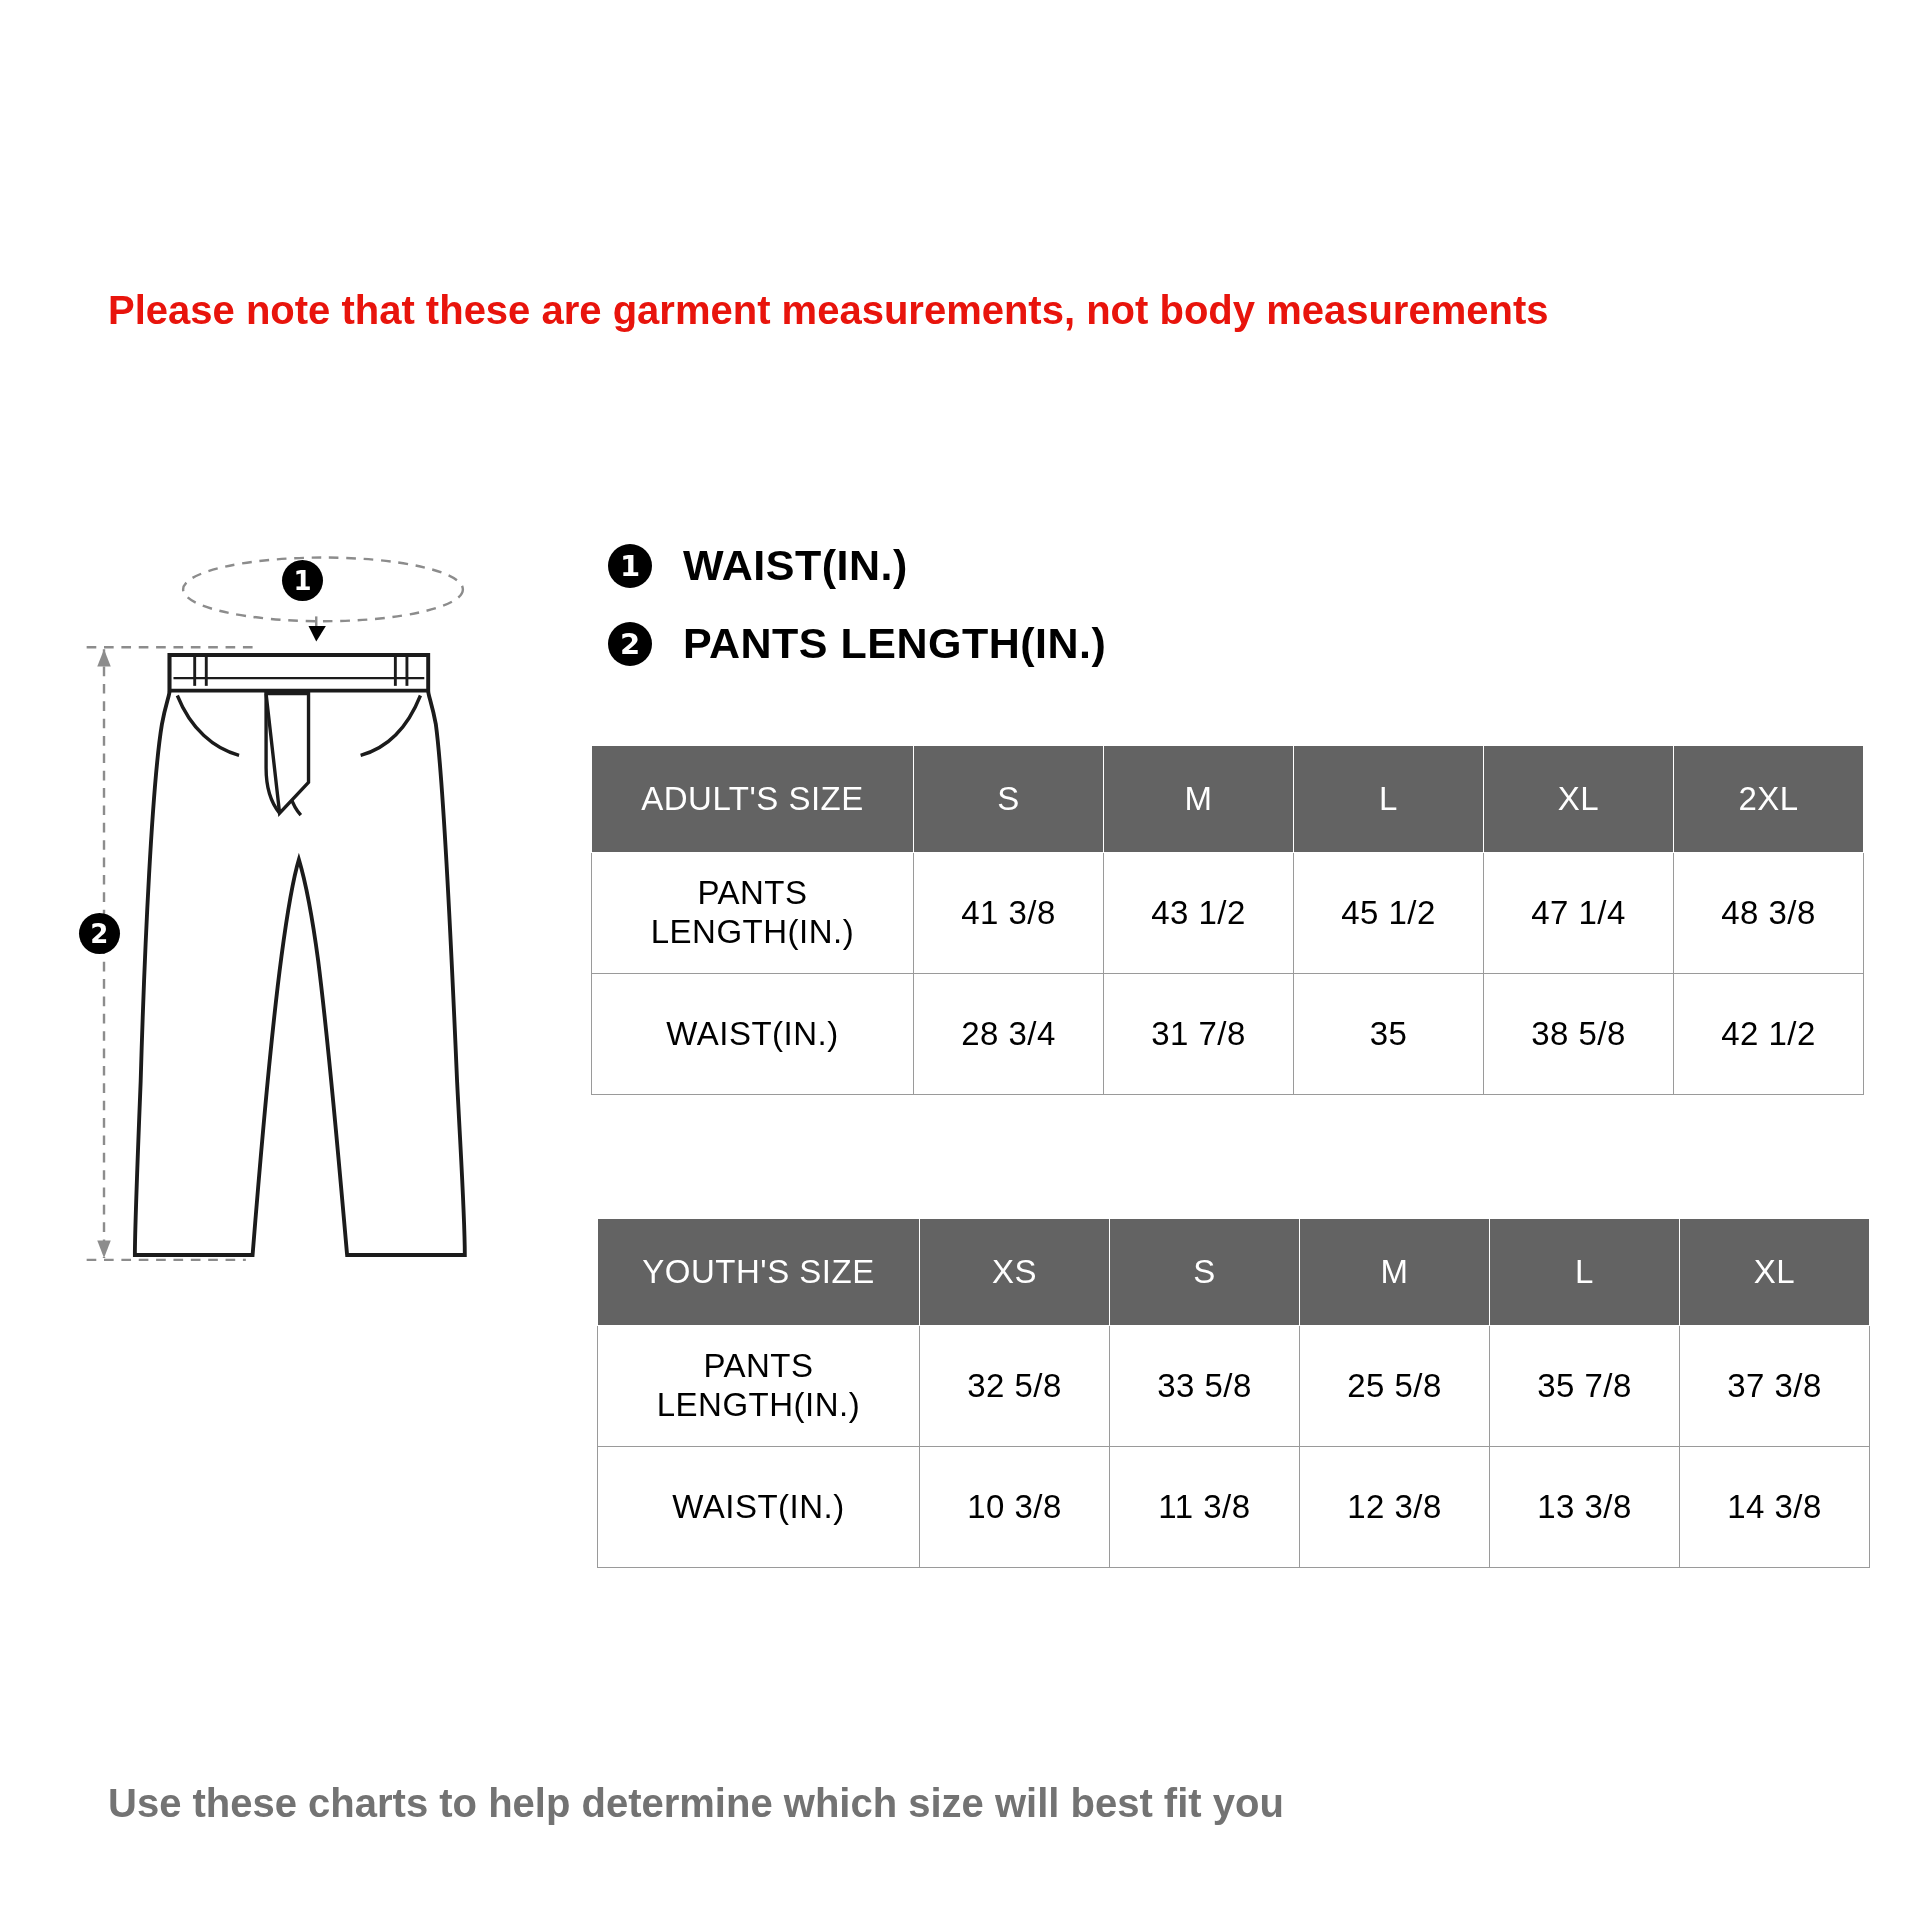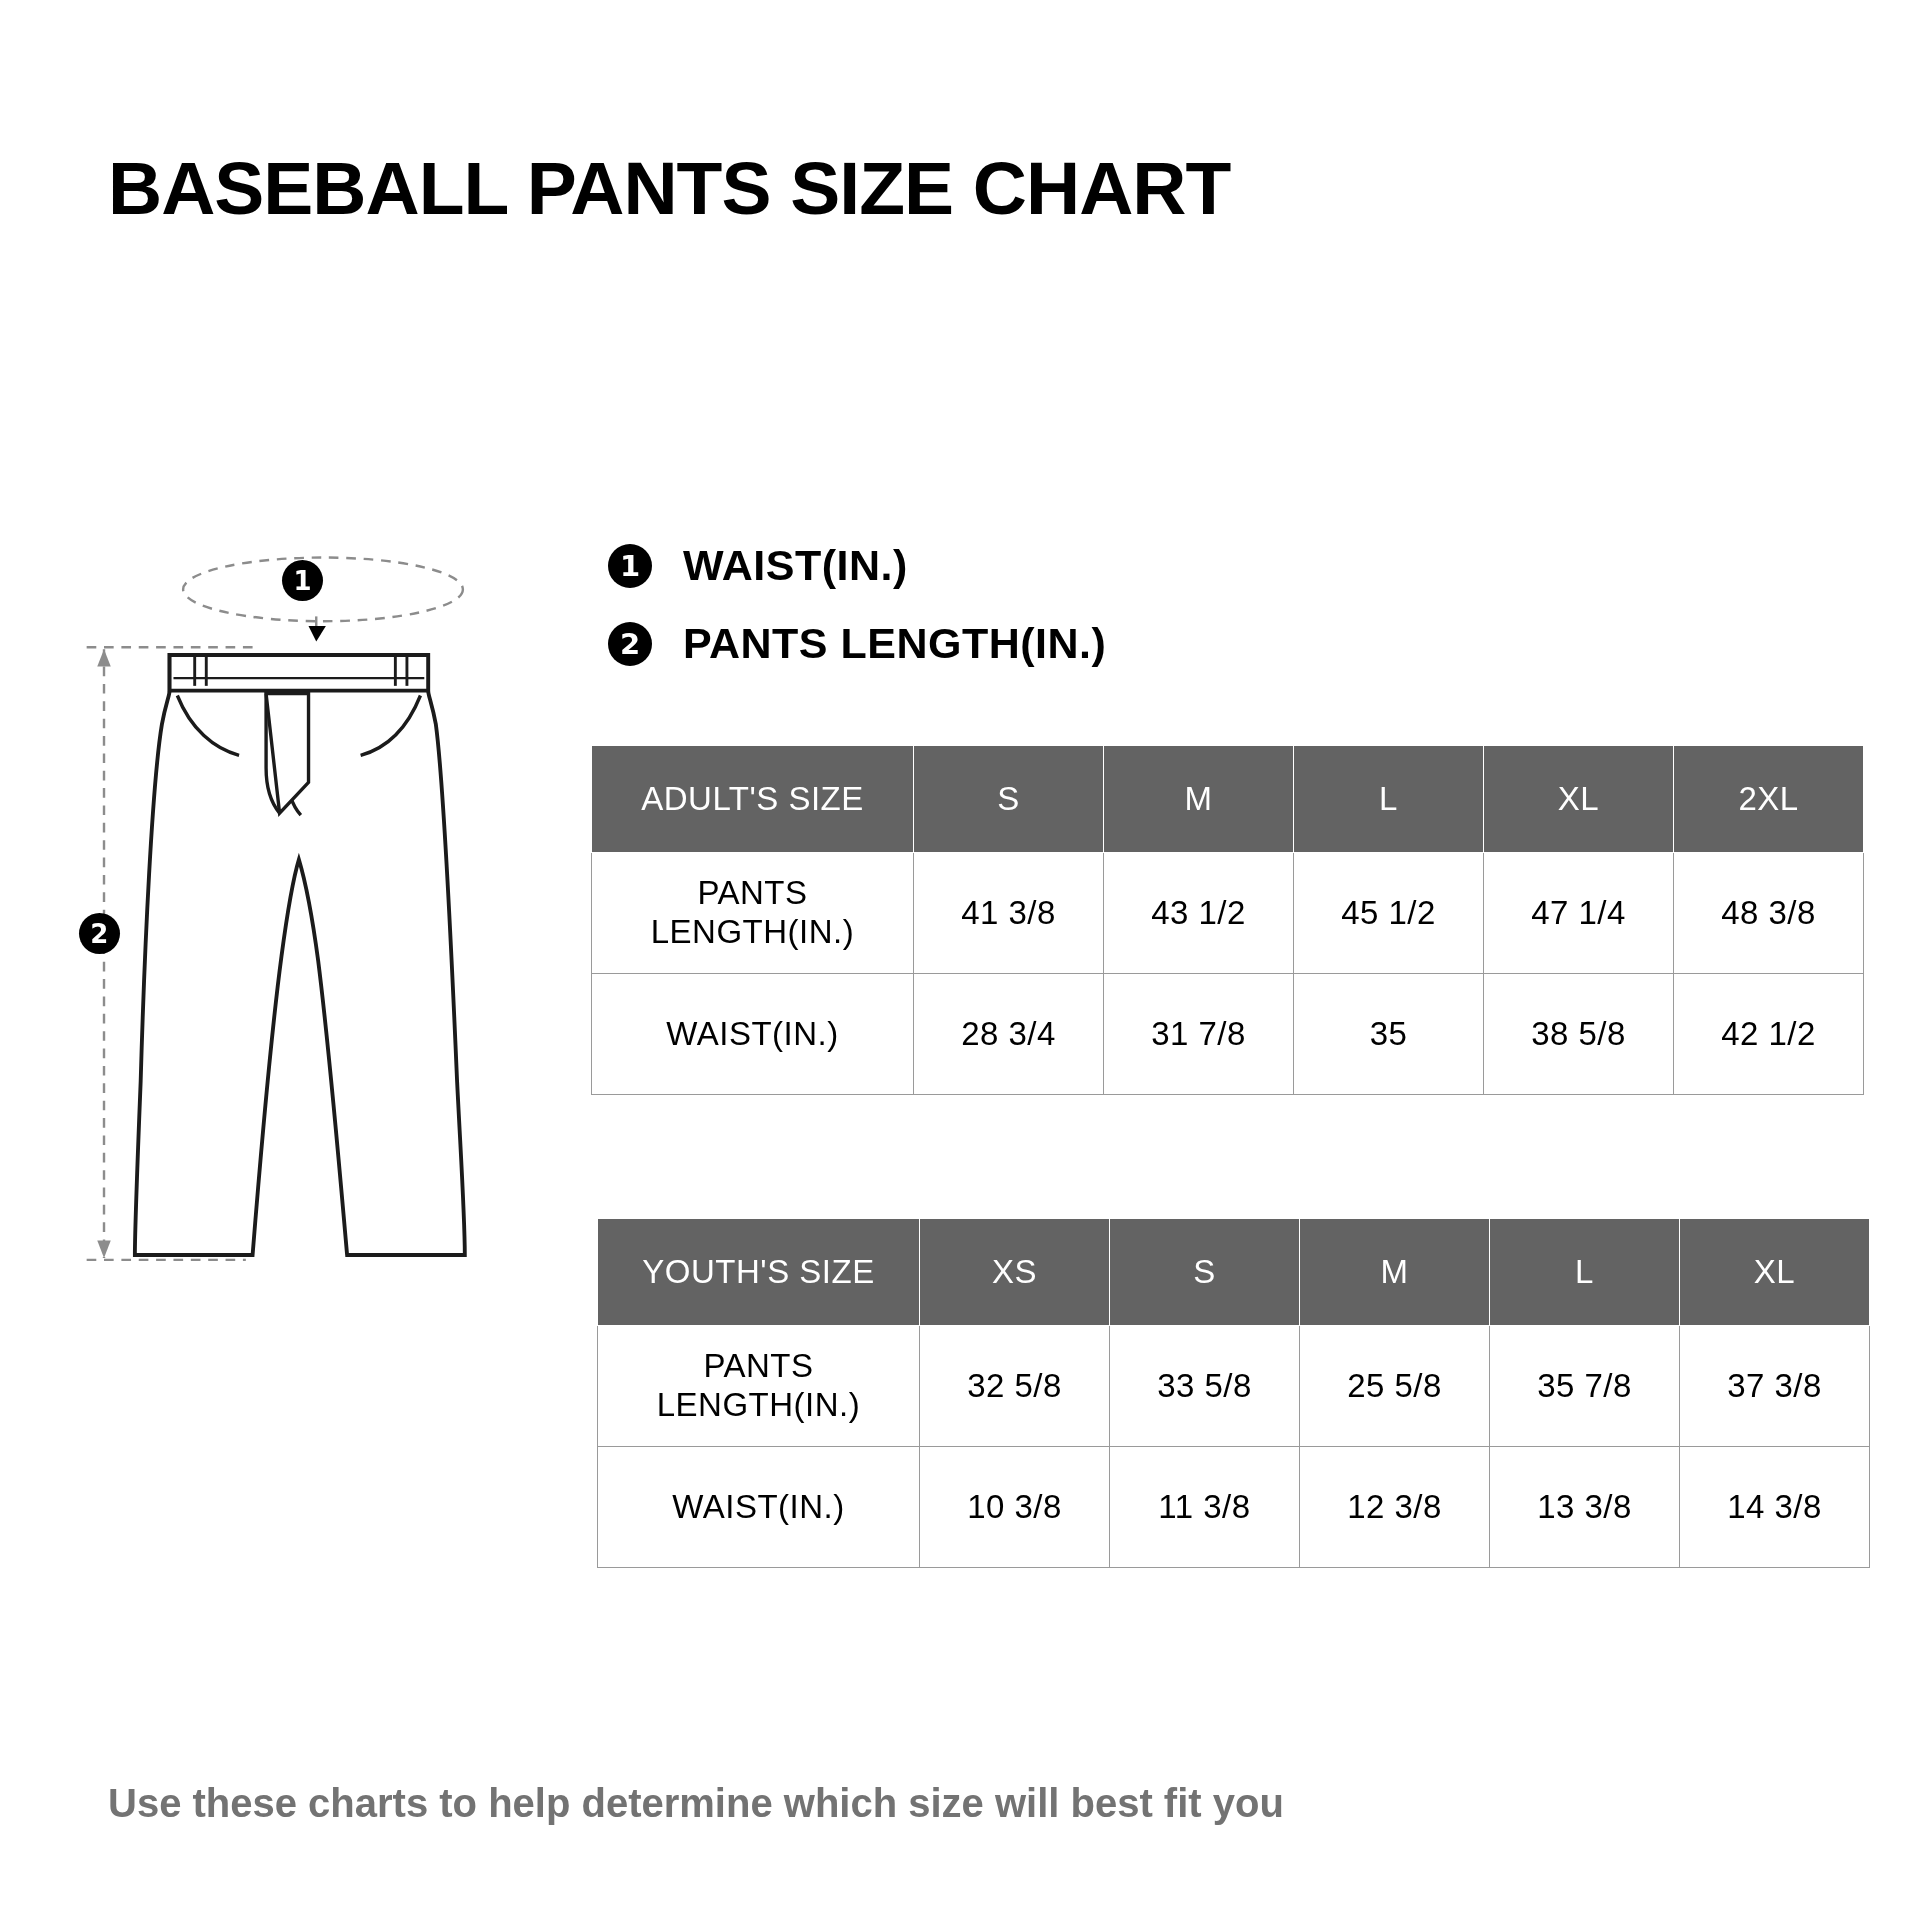--- a/index.html
+++ b/index.html
@@ -151,22 +151,22 @@
     font-size: 40px;
     font-weight: bold;
     white-space: nowrap;
   }
 </style>
 </head>
 <body>
 
 <div class="page">
 
-  <h1 class="title">BASEBALL PANTS SIZE CHART</h1>
-
+
+  <div class="note">Please note that these are garment measurements, not body measurements</div>
 
   <div class="legend">
     <div class="legend-row">
       <span class="badge">1</span>
       <span class="legend-label">WAIST(IN.)</span>
     </div>
     <div class="legend-row">
       <span class="badge">2</span>
       <span class="legend-label">PANTS LENGTH(IN.)</span>
     </div>

